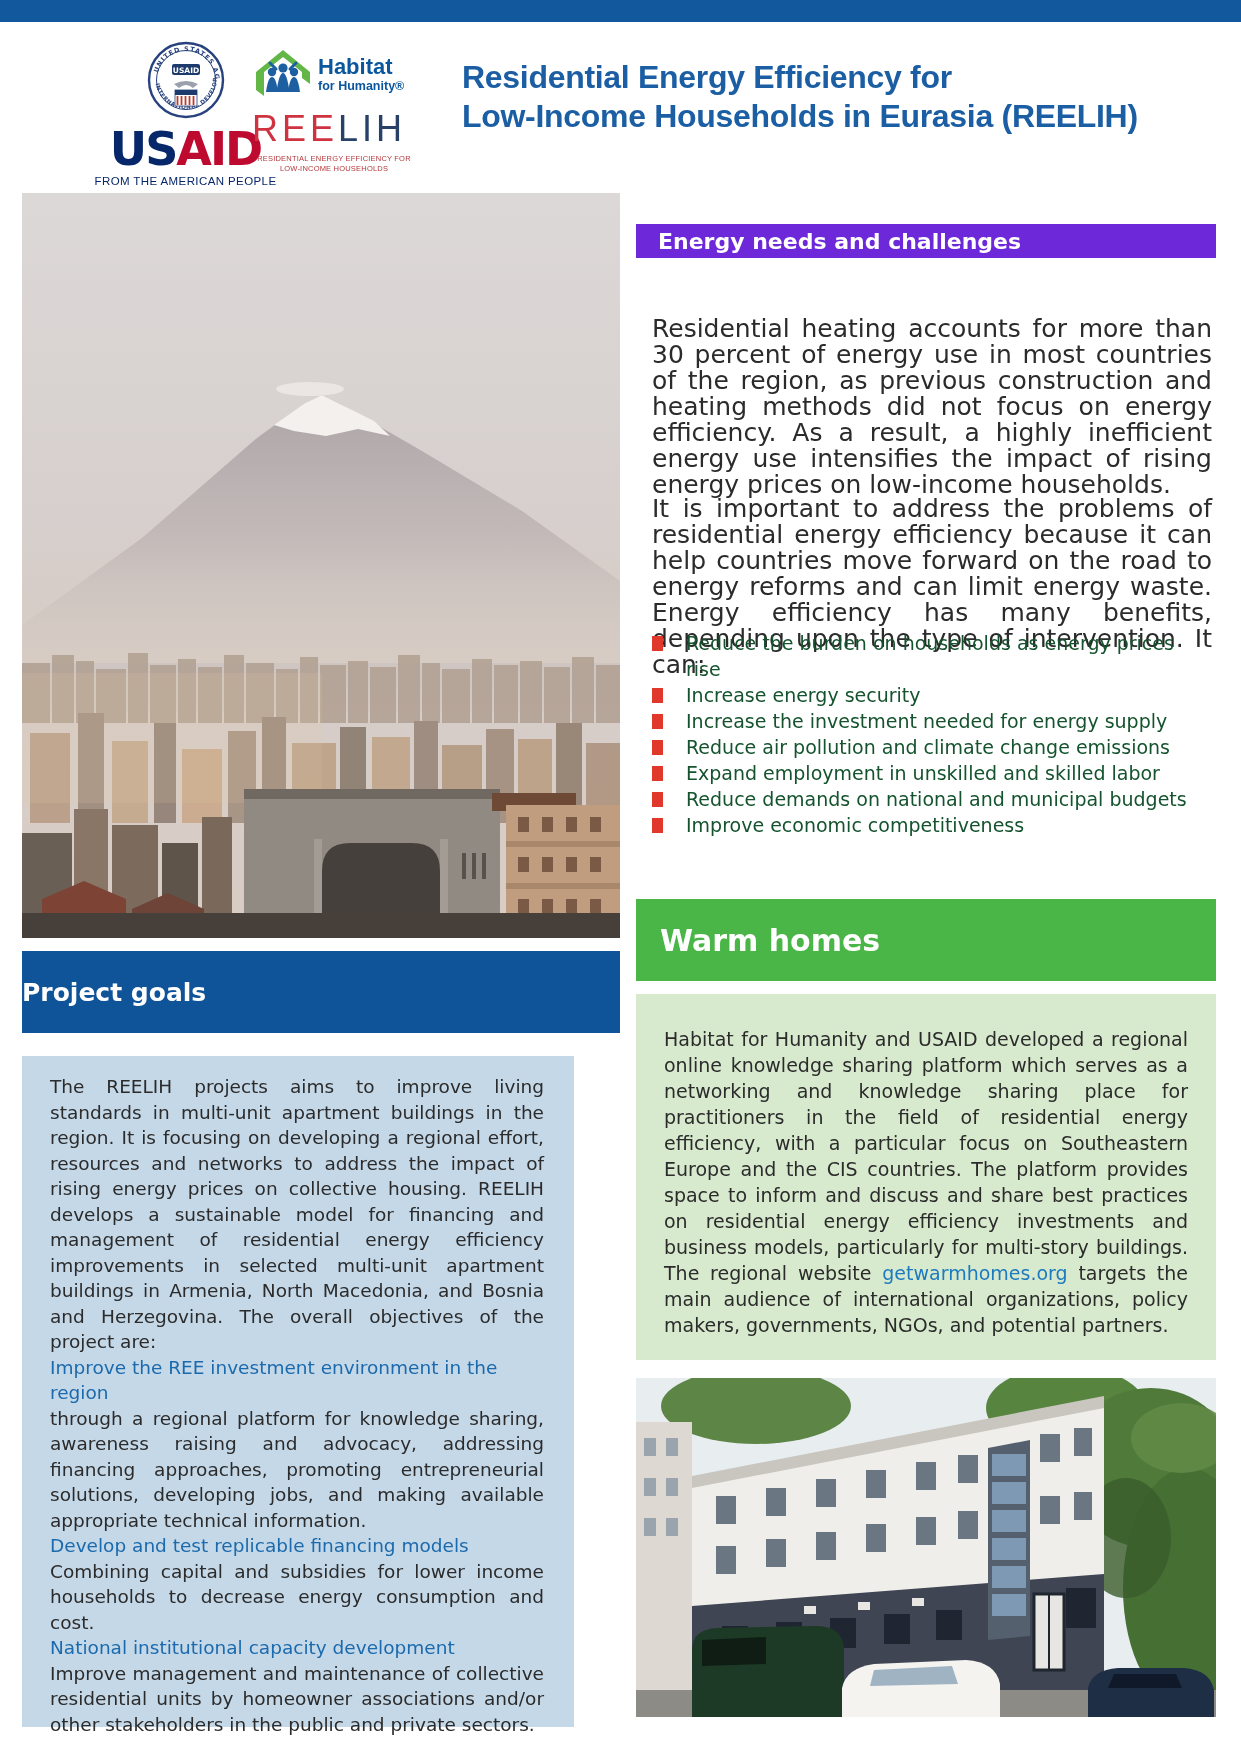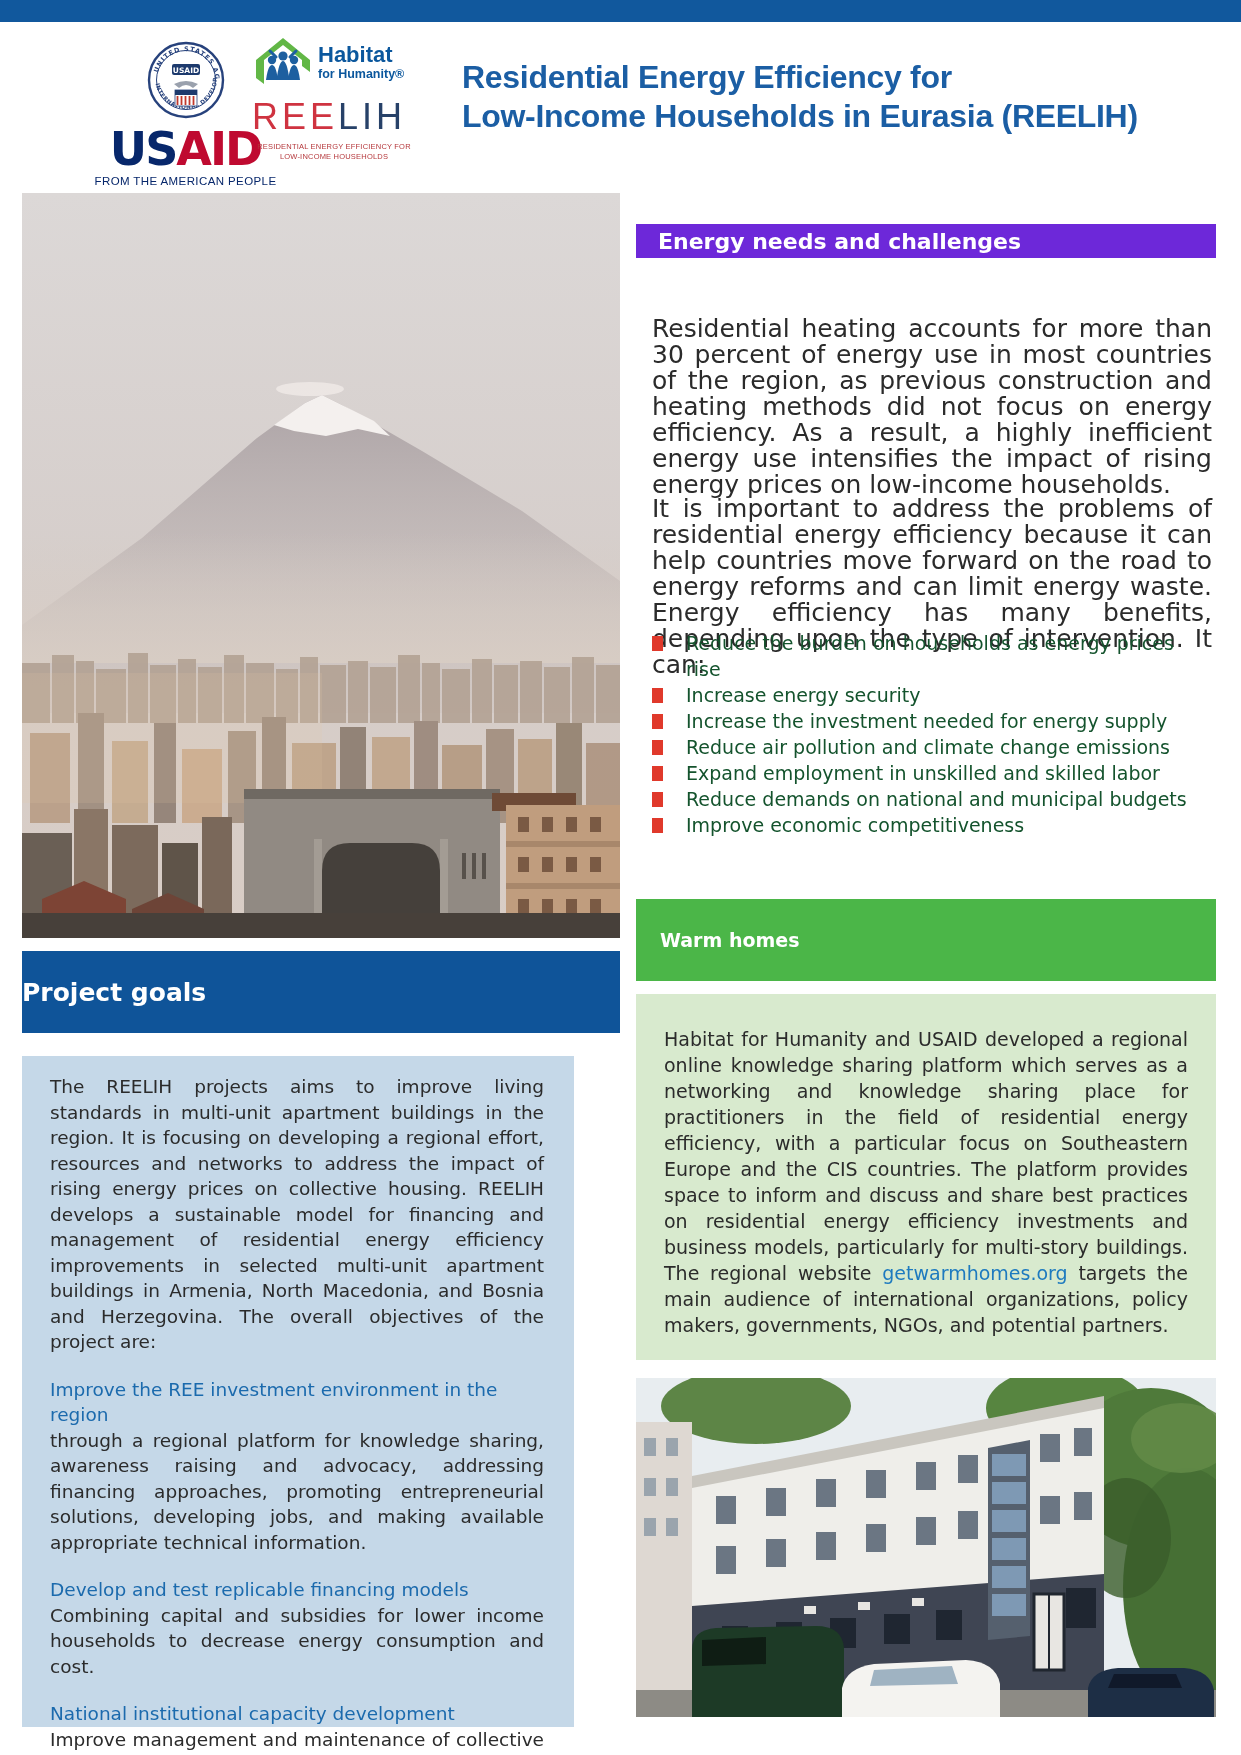--- a/index.html
+++ b/index.html
@@ -5,37 +5,37 @@
   html,body{margin:0;padding:0;background:#ffffff;}
   .page{position:relative;width:1241px;height:1755px;margin:0 auto;background:#fff;overflow:hidden;
         font-family:"DejaVu Sans",sans-serif;color:#2e2e2e;}
   .topbar{position:absolute;left:0;top:0;width:1241px;height:22px;background:#11589d;}
 
   
   .usaid-block{position:absolute;left:68px;top:40px;width:235px;text-align:center;}
   .usaid-word{font-size:46px;font-weight:bold;letter-spacing:-2px;color:#07276b;line-height:46px;margin-top:2px;}
   .usaid-word .red{color:#bf0a30;}
   .usaid-tag{font-size:11.5px;color:#07276b;letter-spacing:.4px;margin-top:3px;font-family:"Liberation Sans",sans-serif;}
-  .hfh-block{position:absolute;left:252px;top:34px;width:168px;}
+  .hfh-block{position:absolute;left:252px;top:46px;width:168px;}
   .hfh-row{display:flex;align-items:flex-start;}
   .hfh-text{margin-left:4px;margin-top:10px;line-height:1;}
   .hfh-name{font-size:22px;font-weight:bold;color:#0b579d;font-family:"Liberation Sans",sans-serif;}
   .hfh-sub{font-size:12.5px;font-weight:bold;color:#0b579d;font-family:"Liberation Sans",sans-serif;margin-top:2px;}
   .reelih-word{margin-top:4px;font-size:36px;letter-spacing:4px;line-height:38px;color:#274168;font-family:"Liberation Sans",sans-serif;}
   .reelih-word .red{color:#cf3340;}
   .reelih-tag{margin-top:6px;font-size:7.5px;color:#b5383c;text-align:center;line-height:10px;letter-spacing:.2px;
               font-family:"Liberation Sans",sans-serif;width:164px;}
   .title{position:absolute;left:462px;top:58px;width:720px;font-family:"Liberation Sans",sans-serif;
          font-weight:bold;font-size:32px;line-height:39px;color:#1b5ea4;letter-spacing:-.3px;}
 
   
   .bar{position:absolute;display:flex;align-items:center;color:#fff;font-weight:bold;
        font-family:"DejaVu Sans",sans-serif;}
   .bar-gray{left:636px;top:224px;width:580px;height:34px;background:#6d28d9;font-size:22px;padding-left:22px;box-sizing:border-box;}
-  .bar-green{left:636px;top:899px;width:580px;height:82px;background:#4bb648;font-size:19px;padding-left:24px;box-sizing:border-box;}
+  .bar-green{left:636px;top:899px;width:580px;height:82px;background:#4bb648;font-size:30px;padding-left:24px;box-sizing:border-box;}
   .bar-blue{left:22px;top:951px;width:598px;height:82px;background:#0f5499;font-size:25px;box-sizing:border-box;}
 
   .photo{position:absolute;overflow:hidden;}
   .photo-city{left:22px;top:193px;width:598px;height:745px;}
   .photo-building{left:636px;top:1378px;width:580px;height:339px;}
 
   .rcol-text{position:absolute;left:652px;width:560px;text-align:justify;font-size:25px;line-height:26px;color:#2b2b2b;}
   .p1{top:291px;}
   .p2{top:471px;}
   .bullets{position:absolute;left:652px;top:630px;width:560px;list-style:none;margin:0;padding:0;
@@ -43,21 +43,21 @@
   .bullets li{position:relative;padding-left:34px;margin:0;}
   .bullets li .sq{position:absolute;left:0;top:6px;width:11px;height:15px;background:#e0392b;}
 
   .box{position:absolute;box-sizing:border-box;}
   .box-green{left:636px;top:994px;width:580px;height:366px;background:#d8eace;padding:32px 28px 0 28px;
              text-align:justify;font-size:19px;line-height:26px;color:#2b2b2b;}
   .box-green a{color:#1d7abf;text-decoration:none;}
   .box-blue{left:22px;top:1056px;width:552px;height:671px;background:#c5d8e8;padding:18px 30px 0 28px;
             text-align:justify;font-size:18.5px;line-height:25.5px;color:#2b2b2b;}
   .box-blue p{margin:0;}
-  .goal{margin-top:22px;}
+  .goal{}
   .goal h3{margin:0;font-size:18.5px;line-height:25.5px;font-weight:normal;color:#1b6aad;text-align:left;}
 </style>
 </head>
 <body>
 
 <div class="page">
 
   <div class="topbar"></div>
 
   <div class="usaid-block">

